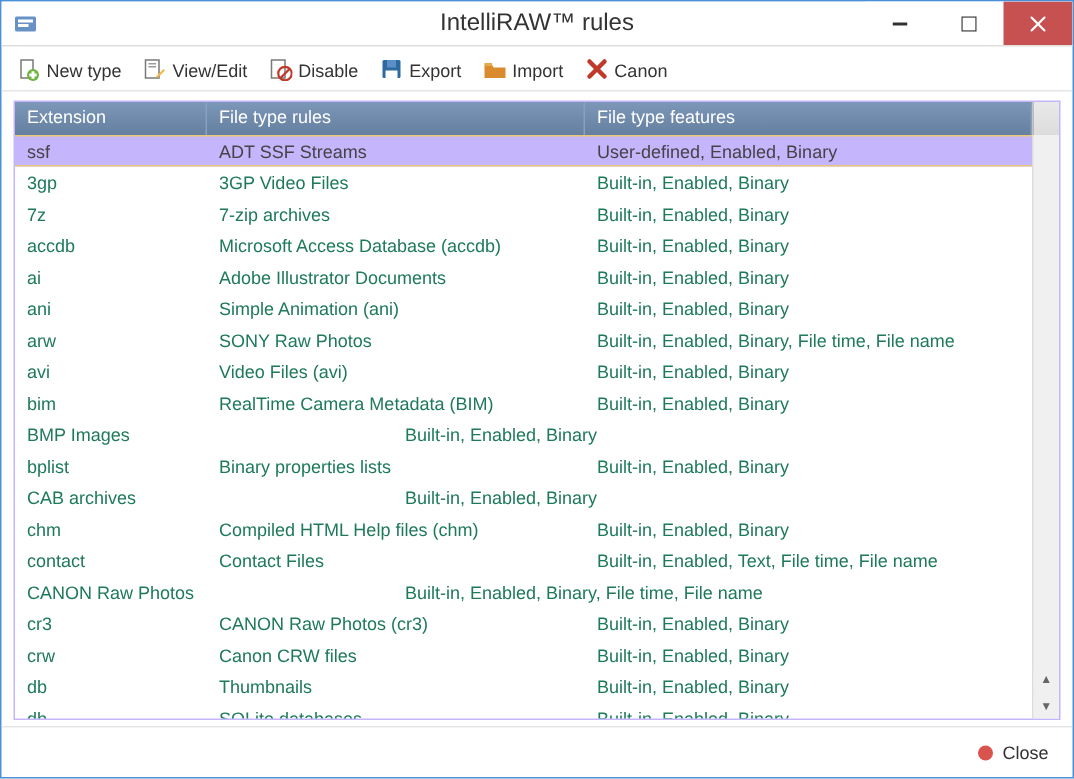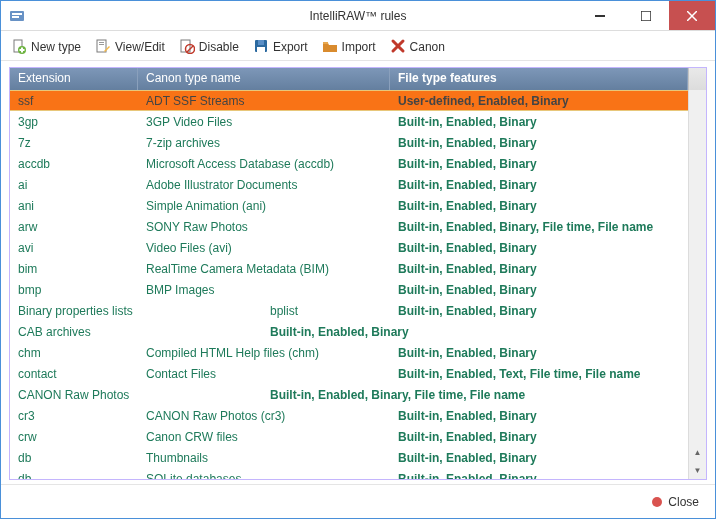--- a/index.html
+++ b/index.html
@@ -25,21 +25,21 @@
   }
   .titlebar-icon {
     width: 16px; height: 16px;
     margin-left: 8px;
     display: inline-flex; align-items: center; justify-content: center;
   }
   .titlebar-title {
     position: absolute;
     left: 0; right: 0;
     text-align: center;
-    font-size: 12px;
+    font-size: 16px;
     color: #333;
     pointer-events: none;
   }
   .win-controls {
     margin-left: auto;
     display: flex;
     height: 100%;
   }
   .win-btn {
     width: 46px;
@@ -86,41 +86,41 @@
     color: #fff;
     font-size: 12px;
     height: 22px;
   }
   .th {
     padding: 3px 8px;
     border-right: 1px solid #8aa0bc;
   }
   .col-ext { width: 128px; flex: 0 0 128px; }
   .col-name { width: 252px; flex: 0 0 252px; }
-  .col-feat { flex: 1; font-weight: bold; }
+  .col-feat { flex: 1; }
   .th-scroll { width: 18px; flex: 0 0 18px; background: linear-gradient(#e9e9e9,#dcdcdc); border-left:1px solid #c3c3c3;}
   .tbody {
     flex: 1;
     overflow: hidden;
     position: relative;
   }
   .rows {
     position: absolute;
     left: 0; top: 0; right: 18px; bottom: 0;
     overflow: hidden;
   }
   .row {
     display: flex;
     height: 21px;
     align-items: center;
     color: #1e7a5a;
     font-size: 12px;
   }
   .row.sel {
-    background: #f97316;
+    background: #c4b5fd;
     border-top: 1px solid #e8c77a;
     border-bottom: 1px solid #e8c77a;
     color: #444;
     height: 21px;
   }
   .td { padding: 0 8px; overflow: hidden; white-space: nowrap; text-overflow: ellipsis; }
   .scrollbar {
     position: absolute;
     right: 0; top: 0; bottom: 0;
     width: 18px;
@@ -244,21 +244,21 @@
           <line x1="13" y1="3" x2="3" y2="13" stroke="#c0392b" stroke-width="3" stroke-linecap="round"></line>
         </svg>
     </span>
     <span>Canon</span>
   </div>
 </div>
 
 <div class="table-wrap">
   <div class="thead">
     <div class="th col-ext">Extension</div>
-    <div class="th col-name">Canon type name</div>
+    <div class="th col-name">File type rules</div>
     <div class="th col-feat">File type features</div>
     <div class="th-scroll"></div>
   </div>
   <div class="tbody">
     <div class="rows" id="rows">
         <div class="row sel">
           <div class="td col-ext">ssf</div>
           <div class="td col-name">ADT SSF Streams</div>
           <div class="td col-feat">User-defined, Enabled, Binary</div>
         </div>
@@ -296,27 +296,26 @@
           <div class="td col-ext">avi</div>
           <div class="td col-name">Video Files (avi)</div>
           <div class="td col-feat">Built-in, Enabled, Binary</div>
         </div>
         <div class="row">
           <div class="td col-ext">bim</div>
           <div class="td col-name">RealTime Camera Metadata (BIM)</div>
           <div class="td col-feat">Built-in, Enabled, Binary</div>
         </div>
         <div class="row">
-          <div class="td col-ext">bmp</div>
           <div class="td col-name">BMP Images</div>
           <div class="td col-feat">Built-in, Enabled, Binary</div>
         </div>
         <div class="row">
+          <div class="td col-ext">bplist</div>
           <div class="td col-name">Binary properties lists</div>
-          <div class="td col-ext">bplist</div>
           <div class="td col-feat">Built-in, Enabled, Binary</div>
         </div>
         <div class="row">
           <div class="td col-name">CAB archives</div>
           <div class="td col-feat">Built-in, Enabled, Binary</div>
         </div>
         <div class="row">
           <div class="td col-ext">chm</div>
           <div class="td col-name">Compiled HTML Help files (chm)</div>
           <div class="td col-feat">Built-in, Enabled, Binary</div>

